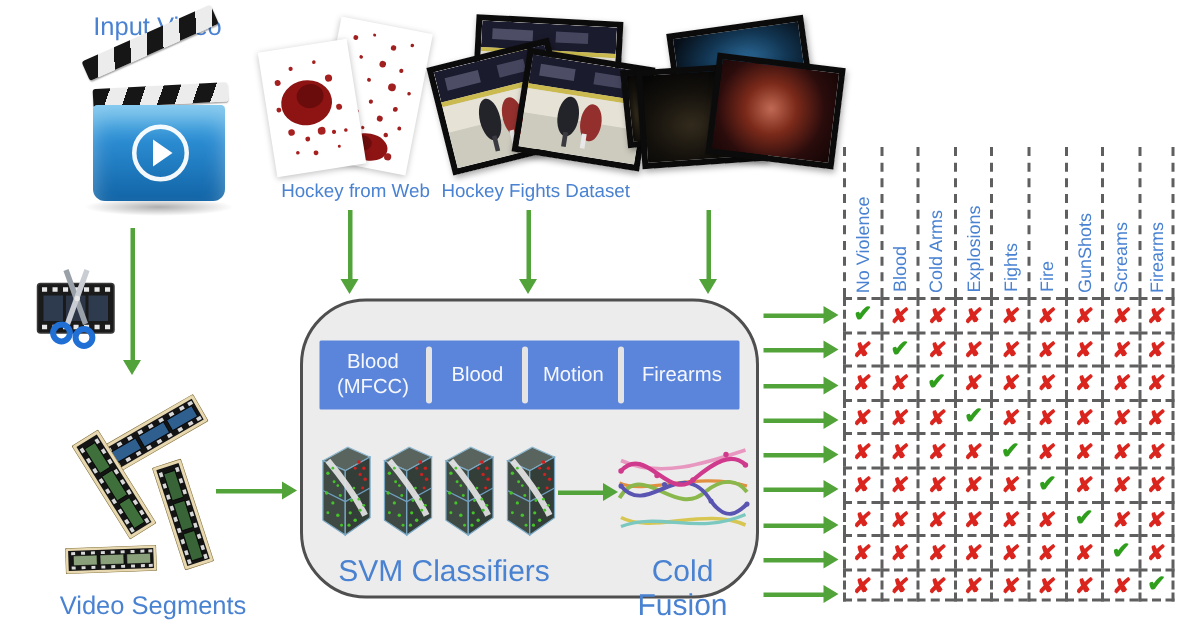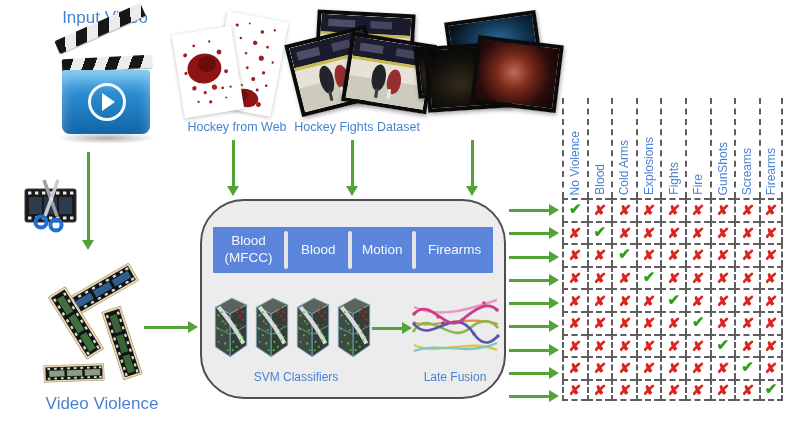--- a/index.html
+++ b/index.html
@@ -1,21 +1,21 @@
 <!DOCTYPE html>
 <html style="--label_blue: #4a82d2; --bar_blue: #5b84db; --arrow_green: #52a339; --check_green: #2f9e1c; --cross_red: #d9251d; --box_bg: #ececec; --box_border: #4f4f4f;"><head>
 <meta charset="utf-8">
 <style>
   html,body{margin:0;padding:0;background:#fff;font-family:"Liberation Sans",sans-serif;}
   .canvas{position:relative;width:795px;height:425px;background:#fff;overflow:hidden;}
 
   .lbl{position:absolute;color:var(--label_blue);text-align:center;}
   .lbl.big{font-size:17px;}
   .lbl.small{font-size:12.5px;}
-  .lbl.med{font-size:12px;}
+  .lbl.med{font-size:20px;}
 
   
   .h-arrow{position:absolute;height:13px;}
   .h-arrow::before{content:"";position:absolute;left:0;right:9px;top:5px;height:3px;background:var(--arrow_green);}
   .h-arrow::after{content:"";position:absolute;right:0;top:0;width:0;height:0;
      border-left:10px solid var(--arrow_green);border-top:6.5px solid transparent;border-bottom:6.5px solid transparent;}
   .v-arrow{position:absolute;width:13px;}
   .v-arrow::before{content:"";position:absolute;top:0;bottom:9px;left:5px;width:3px;background:var(--arrow_green);}
   .v-arrow::after{content:"";position:absolute;bottom:0;left:0;width:0;height:0;
      border-top:10px solid var(--arrow_green);border-left:6.5px solid transparent;border-right:6.5px solid transparent;}
@@ -207,21 +207,21 @@
         <use href="#strip"></use>
       </svg>
     <svg style="position:absolute;left:56px;top:68px;transform:rotate(72deg) scale(.78);--fr:#386438;" width="92" height="26" viewBox="0 0 92 26">
         <use href="#strip"></use>
       </svg>
     <svg style="position:absolute;left:8px;top:98px;transform:rotate(-2deg) scale(.66);--fr:#8aa07a;" width="92" height="26" viewBox="0 0 92 26">
         <use href="#strip"></use>
       </svg>
   </div>
 
-  <div class="lbl big" style="left:18px;top:394px;width:168px;">Video Violence</div>
+  <div class="lbl big" style="left:18px;top:394px;width:168px;">Video Segments</div>
 
   <div class="h-arrow" style="left:144px;top:321px;width:54px;"></div>
 
   <div class="icon-abs" style="left:178px;top:16px;width:116px;height:104px;">
     <div class="blood-card" style="left:40px;top:0;width:62px;height:96px;transform:rotate(11deg);">
       <svg width="62" height="96" viewBox="0 0 62 96">
         <g fill="#a02020">
           <circle cx="12" cy="12" r="1.6"></circle>
             <circle cx="24" cy="8" r="1"></circle>
             <circle cx="38" cy="14" r="1.8"></circle>
@@ -349,21 +349,21 @@
       </g>
     <g fill="#5a55b0">
         <circle cx="4" cy="31" r="1.7"></circle>
         <circle cx="33" cy="30" r="1.7"></circle>
         <circle cx="64" cy="41" r="1.7"></circle>
         <circle cx="88" cy="43" r="1.7"></circle>
       </g>
   </svg>
 
   <div class="lbl med" style="left:214px;top:370px;width:164px;">SVM Classifiers</div>
-  <div class="lbl med" style="left:408px;top:370px;width:94px;">Late Fusion</div>
+  <div class="lbl med" style="left:408px;top:370px;width:94px;">Cold Fusion</div>
 
   <div id="row-arrows">
       <div class="h-arrow"></div>
       <div class="h-arrow"></div>
       <div class="h-arrow"></div>
       <div class="h-arrow"></div>
       <div class="h-arrow"></div>
       <div class="h-arrow"></div>
       <div class="h-arrow"></div>
       <div class="h-arrow"></div>

